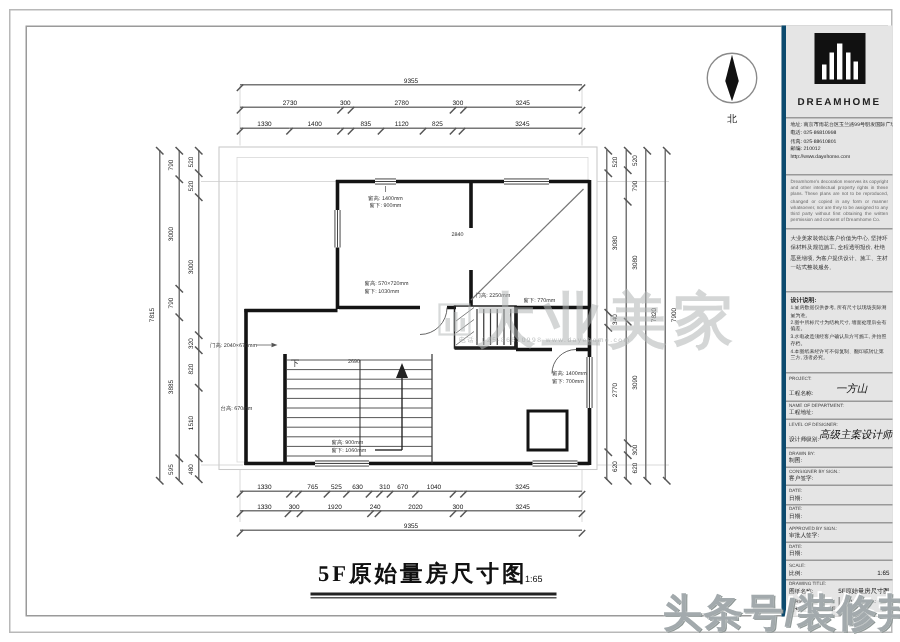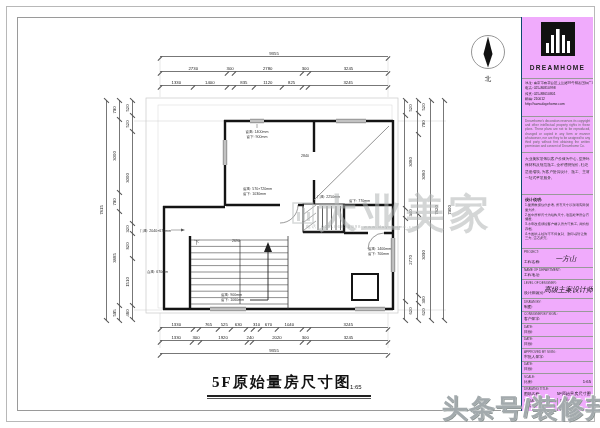--- a/index.html
+++ b/index.html
@@ -25,21 +25,21 @@
   .dimcol.lline .seg::before{content:'';position:absolute;left:-3.5px;top:-0.5px;width:7px;height:1px;background:#555;transform:rotate(45deg);}
   .dimcol.lline .seg:last-child::after{content:'';position:absolute;left:-3.5px;bottom:-0.5px;width:7px;height:1px;background:#555;transform:rotate(45deg);}
   .dimcol .seg span{position:absolute;top:50%;left:50%;transform:translate(-50%,-50%) rotate(-90deg);font-size:4.3px;color:#222;white-space:nowrap;}
   
   .dwg-title{position:absolute;left:212px;top:373px;font-family:"Liberation Serif",serif;
              font-weight:bold;font-size:15px;letter-spacing:2px;color:#111;}
   .dwg-scale{position:absolute;left:350px;top:384px;font-size:6px;color:#111;}
   .tline1{position:absolute;left:207px;top:395px;width:164px;height:1.6px;background:#222;}
   .tline2{position:absolute;left:207px;top:398.4px;width:164px;height:0.6px;background:#555;}
   
-  .tblock{position:absolute;left:521px;top:17px;width:71px;height:394px;border-left:1px solid #0c4a6e;background:#f0abfc;}
+  .tblock{position:absolute;left:521px;top:17px;width:71px;height:394px;border-left:3px solid #0c4a6e;background:#e5e5e5;}
   .tb-sec{position:absolute;left:0;right:0;border-bottom:1px solid #999;overflow:hidden;box-sizing:border-box;}
   .s-logo{top:0;height:62px;text-align:center;}
   .s-logo svg{margin-top:4px;}
   .brand{font-size:6.6px;letter-spacing:1.3px;color:#222;font-weight:bold;margin-top:1px;}
   .s-contact{top:62px;height:38px;padding:2px 3px;}
   .cline{font-size:3.4px;line-height:1.55;color:#222;white-space:nowrap;}
   .s-disc{top:100px;height:36px;padding:2px 3px;font-size:3.1px;line-height:1.35;color:#666;text-align:justify;}
   .s-intro{top:136px;height:42px;padding:3px;font-size:3.7px;line-height:1.75;color:#333;}
   .s-notes{top:178px;height:54px;padding:2px 3px;}
   .notes-title{font-size:4px;font-weight:bold;color:#222;margin-bottom:1px;}

